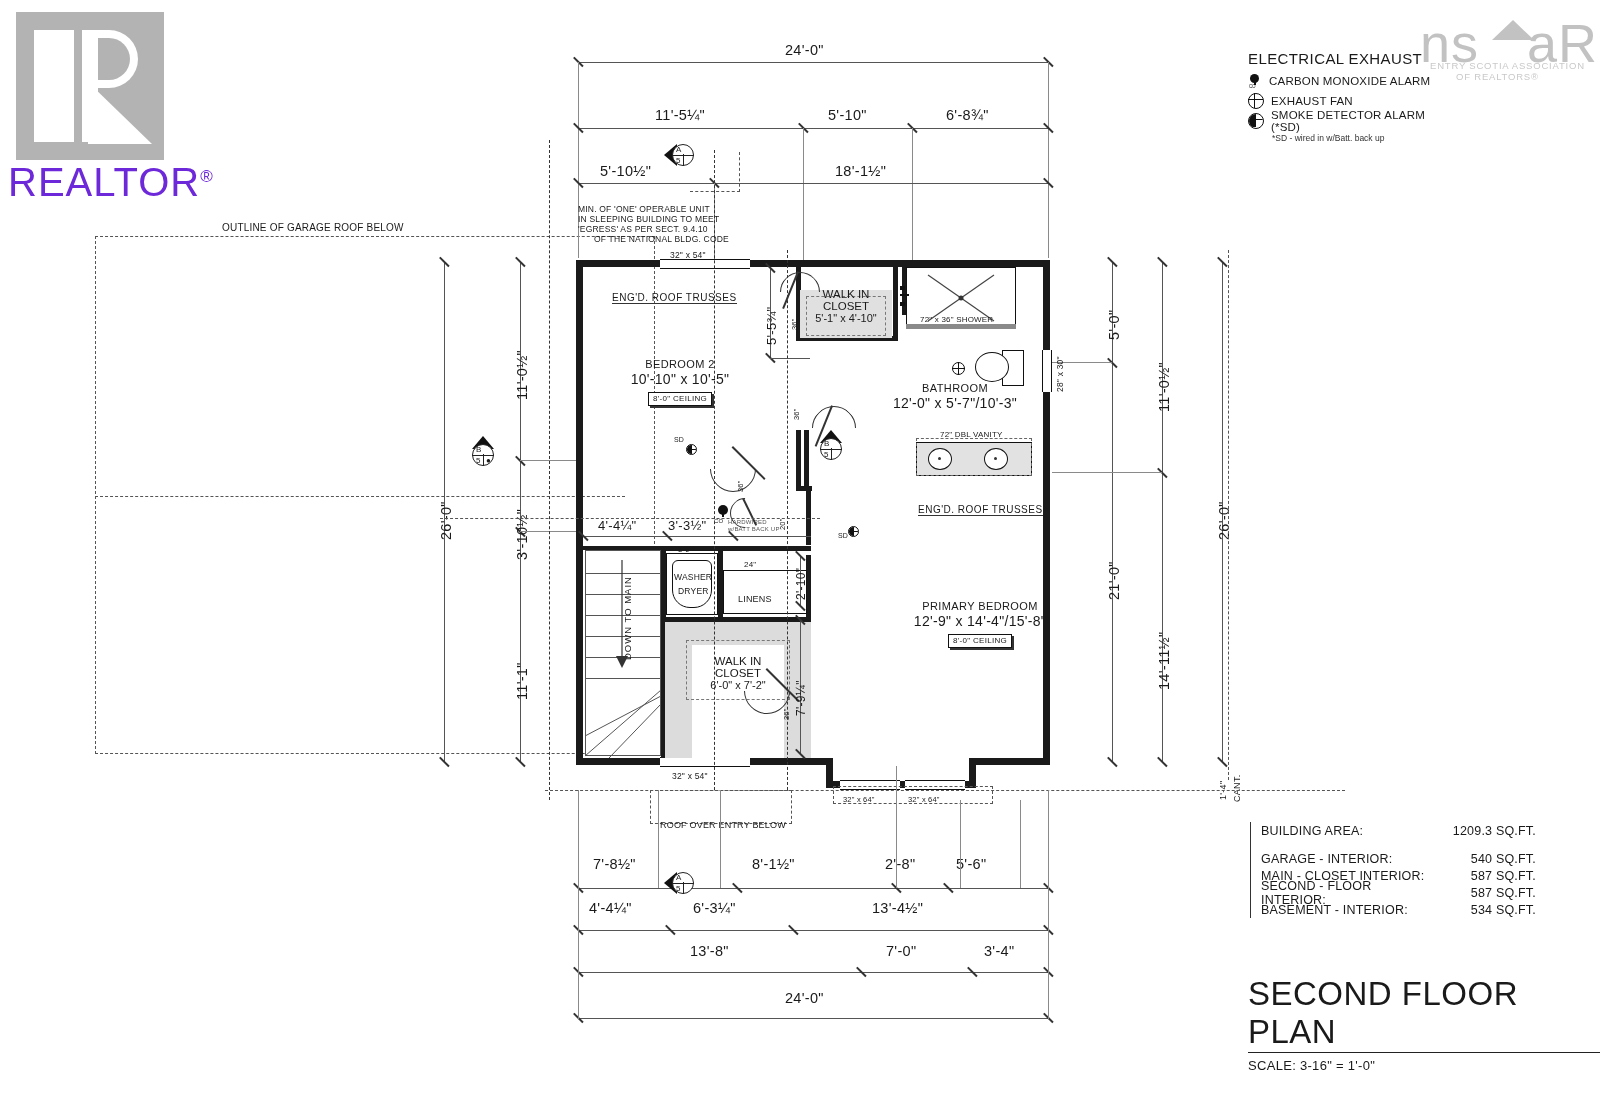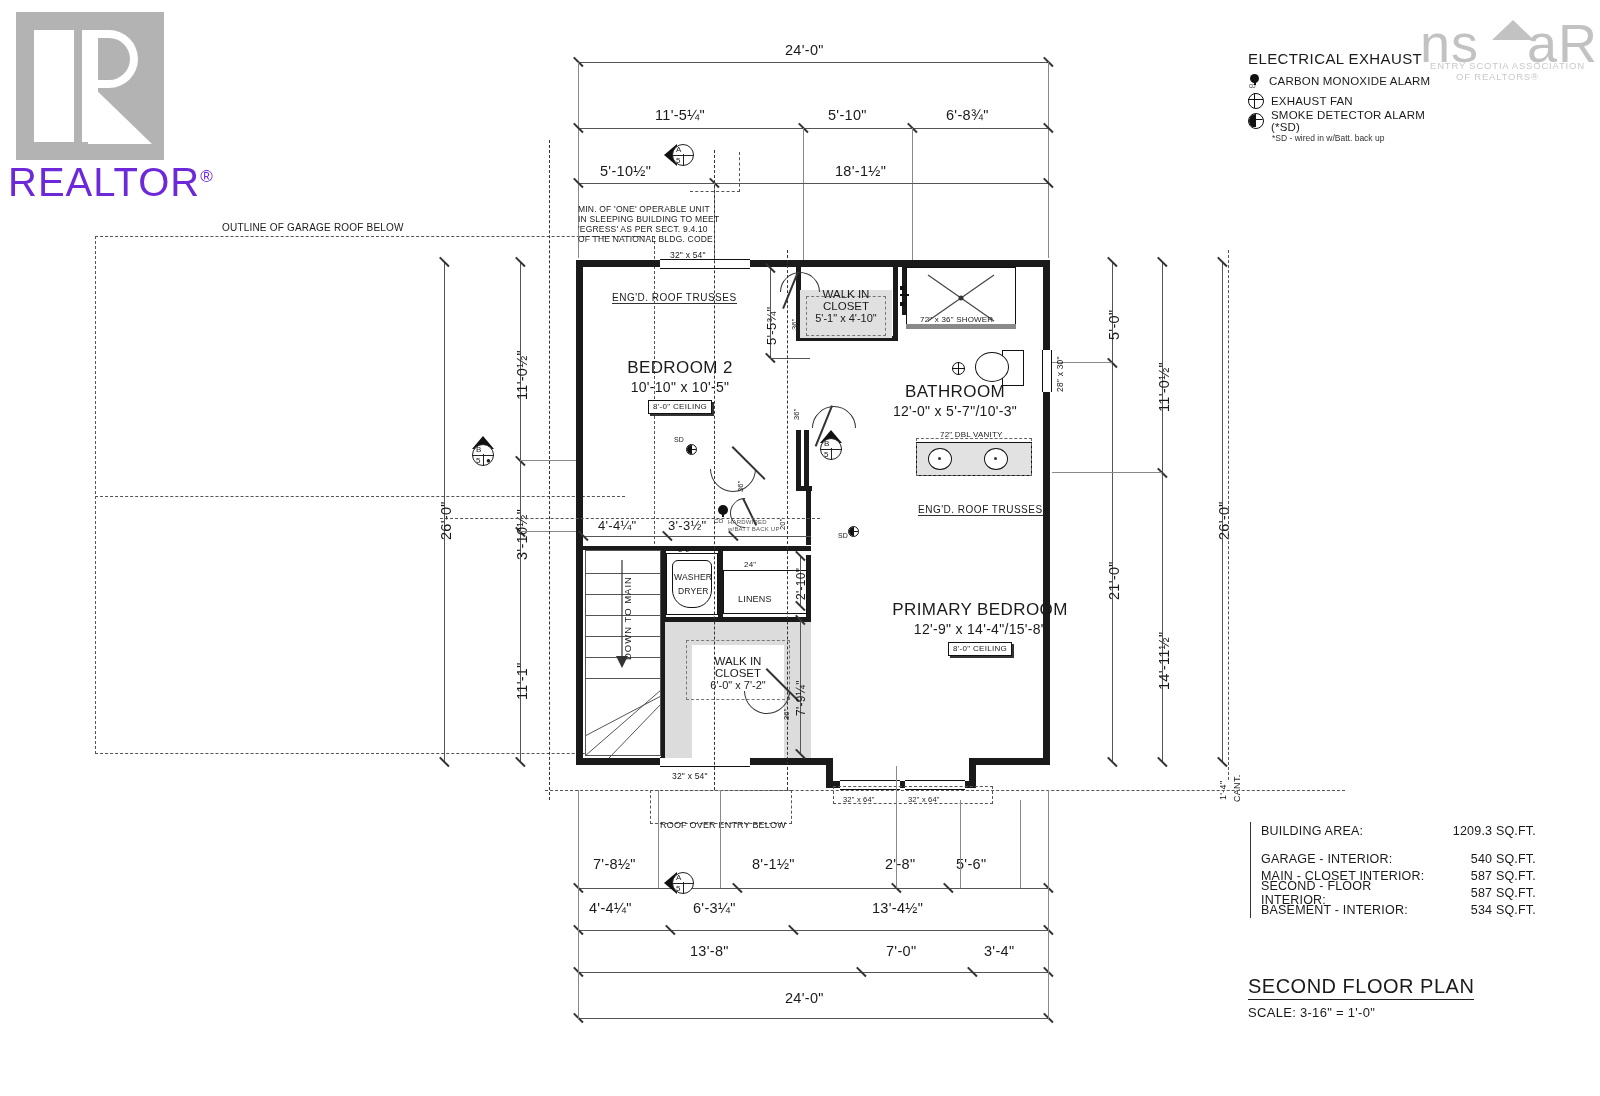--- a/index.html
+++ b/index.html
@@ -47,35 +47,35 @@
   .ico-sd::before{content:"";position:absolute;left:-1px;top:-1px;width:8px;height:14px;background:#111;}
   .ico-sd::after{content:"";position:absolute;left:-1px;top:5.2px;width:15px;height:1.2px;background:#111;}
   
   #area-table{left:1250px;top:822px;padding-left:10px;border-left:1.4px solid #333;}
   #area-table .arow{display:flex;font-size:12.5px;letter-spacing:.2px;height:17px;align-items:center;}
   #area-table .alabel{width:175px;}
   #area-table .aval{width:100px;text-align:right;}
   #area-table .gap{height:11px;}
   
   #title-block{left:1248px;top:975px;}
-  #title-block .t1{font-size:20px;letter-spacing:.5px;border-bottom:1.6px solid #222;display:inline-block;padding-bottom:1px;}
+  #title-block .t1{font-size:33px;letter-spacing:.5px;border-bottom:1.6px solid #222;display:inline-block;padding-bottom:1px;}
   #title-block .t2{font-size:13px;margin-top:5px;letter-spacing:.3px;}
   
   .dimline{position:absolute;background:#555;height:1px;}
   .dimvert{position:absolute;background:#555;width:1px;}
   .extline{position:absolute;background:#8a8a8a;width:1px;}
   .exthoriz{position:absolute;background:#8a8a8a;height:1px;}
   .dimtext{position:absolute;font-size:14.5px;letter-spacing:.3px;white-space:nowrap;}
   .dimtextv{position:absolute;font-size:14.5px;letter-spacing:.3px;white-space:nowrap;
      transform-origin:0 0;transform:rotate(-90deg);}
   .tick{position:absolute;width:13px;height:1.6px;background:#333;transform-origin:center;transform:rotate(45deg);}
   .wall{position:absolute;background:#1a1a1a;}
   .wallfill{position:absolute;background:#d9d9d9;border:1.3px solid #1a1a1a;box-sizing:border-box;}
   .roomlabel{position:absolute;text-align:center;white-space:nowrap;}
-  .roomname{font-size:17px;letter-spacing:.4px;}
+  .roomname{font-size:11px;letter-spacing:.4px;}
   .roomdim{font-size:14px;letter-spacing:.3px;margin-top:1px;}
   .ceilbadge{display:inline-block;font-size:8px;border:1.2px solid #111;padding:1.5px 4px;
      box-shadow:2px 2px 0 #333;letter-spacing:.3px;margin-top:3px;background:#fff;}
   .dashbox{position:absolute;border:1.3px dashed #555;box-sizing:border-box;}
   .dashline{position:absolute;border-top:1.3px dashed #555;}
   .dashlinev{position:absolute;border-left:1.3px dashed #555;}
   .centerline{position:absolute;border-left:1.2px dashed #333;}
   .smalltxt{position:absolute;font-size:8.5px;letter-spacing:.2px;white-space:nowrap;}
   .smalltxtv{position:absolute;font-size:8.5px;letter-spacing:.2px;white-space:nowrap;
      transform-origin:0 0;transform:rotate(-90deg);}
@@ -215,21 +215,21 @@
     <div class="hl"></div>
     <div class="vl"></div>
   <div class="lt">A</div>
   <div class="lb">5</div>
 </div>
 <div class="dashbox" style="left:690px;top:152px;width:50px;height:40px;border-top:none;border-left:none;"></div>
 
 <div class="smalltxt" style="left:578px;top:204px;">MIN. OF 'ONE' OPERABLE UNIT</div>
 <div class="smalltxt" style="left:578px;top:214px;">IN SLEEPING BUILDING TO MEET</div>
 <div class="smalltxt" style="left:578px;top:224px;">'EGRESS' AS PER SECT. 9.4.10</div>
-<div class="smalltxt" style="left:578px;top:234px;">OF THE NATIONAL BLDG. CODE</div>
+<div class="smalltxt" style="left:578px;top:234px;padding-left:16px;">OF THE NATIONAL BLDG. CODE</div>
 
 <div class="dimvert" style="left:444px;top:262px;height:500px;"></div>
 <div class="tick" style="left:438px;top:261px;"></div>
 <div class="tick" style="left:438px;top:761px;"></div>
 <div class="dimtextv" style="left:438px;top:540px;">26'-0"</div>
 
 <div class="dimvert" style="left:520px;top:262px;height:500px;"></div>
 <div class="tick" style="left:514px;top:261px;"></div>
 <div class="tick" style="left:514px;top:460px;"></div>
 <div class="tick" style="left:514px;top:531px;"></div>

